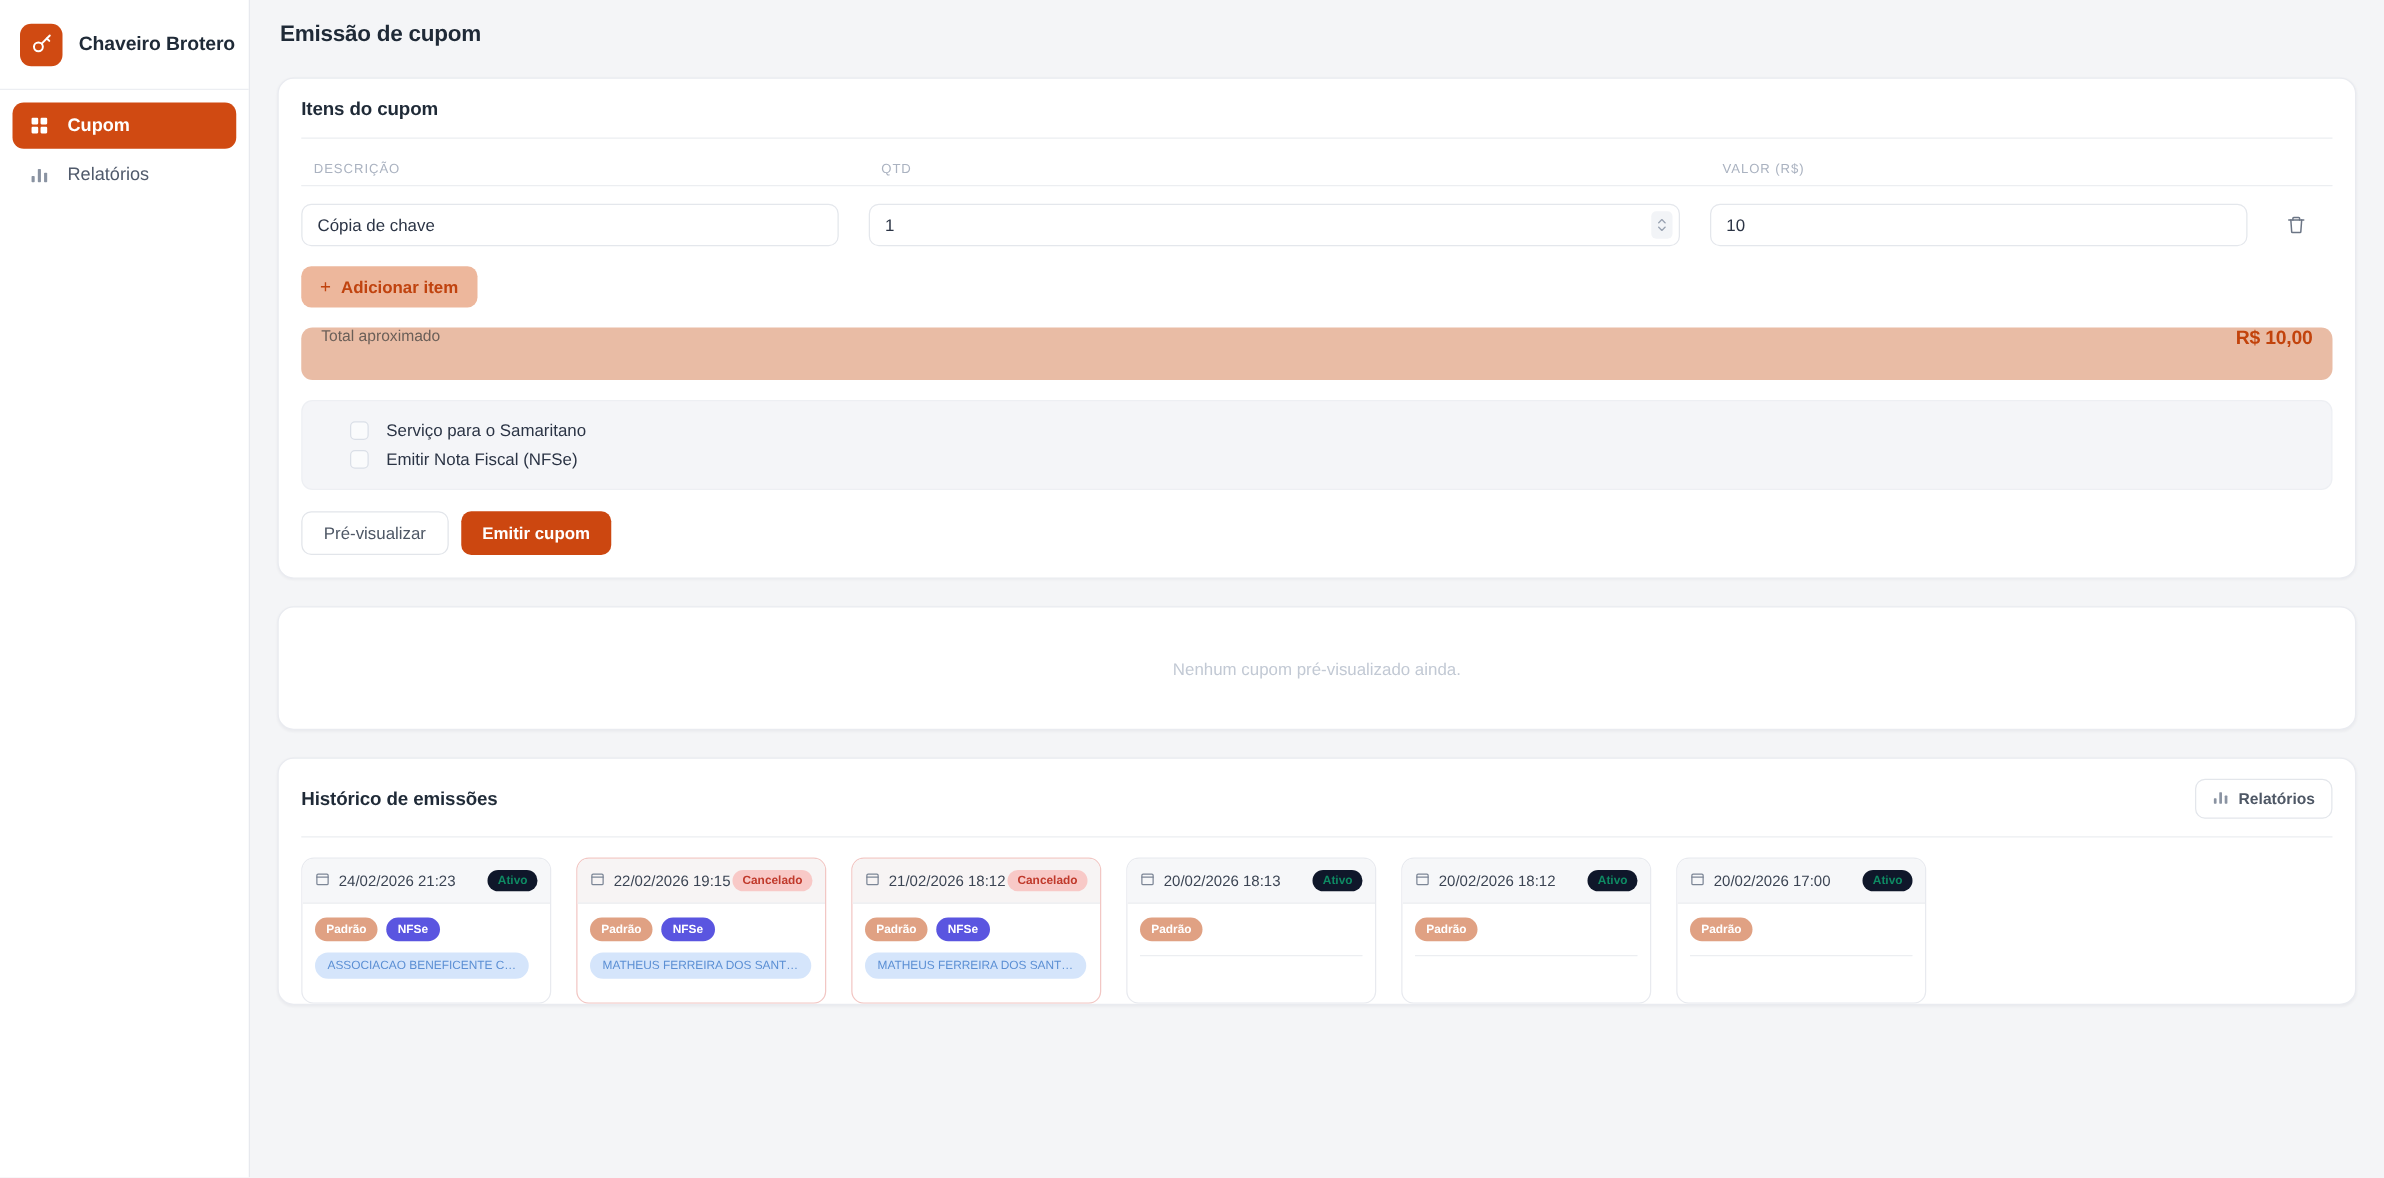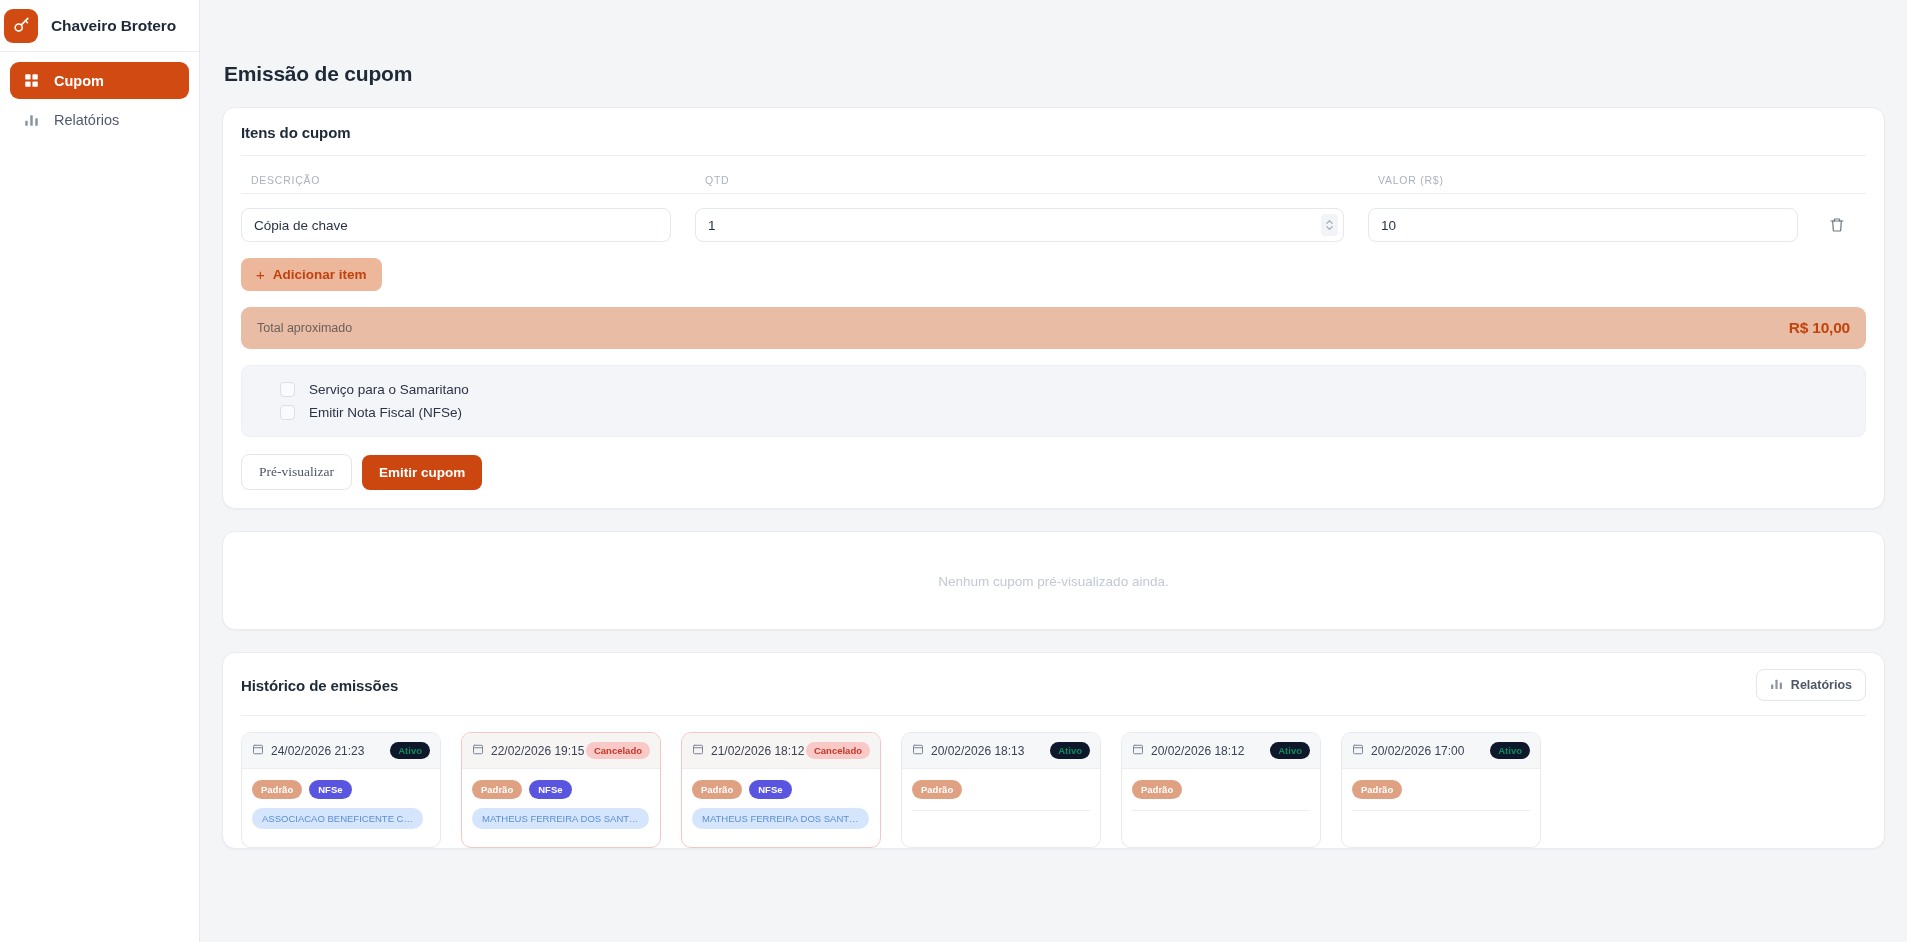--- a/index.html
+++ b/index.html
@@ -15,23 +15,23 @@
 
   
   .sidebar {
     width: 200px; flex: 0 0 200px;
     background: #ffffff;
     border-right: 1px solid #e7e9ee;
     display: flex; flex-direction: column;
   }
   .brand {
     display: flex; align-items: center; gap: 13px;
-    padding: 17px 4px;
+    padding: 17px 16px;
     border-bottom: 1px solid #eceef2;
-    height: 52px;
+    height: 72px;
   }
   .brand-logo {
     width: 34px; height: 34px; flex: 0 0 34px;
     background: #d04a12;
     border-radius: 9px;
     display: flex; align-items: center; justify-content: center;
     color: #fff;
   }
   .brand-name {
     font-size: 15.5px; font-weight: 700; letter-spacing: -0.1px; color: #1f2a37;
@@ -53,25 +53,24 @@
 
   
   .main {
     flex: 1 1 auto;
     height: 942px;
     overflow: hidden;
     background: #f4f5f7;
     padding: 0;
   }
   .page-title {
-    font-size: 21px; font-weight: 700; letter-spacing: -0.2px;
+    font-size: 18px; font-weight: 700; letter-spacing: -0.2px;
     color: #1f2a37;
     padding: 17px 0 0 24px;
     height: 62px;
-    margin-top: 45px;
   }
   .content { padding: 0 22px 0 22px; }
 
   .card {
     background: #ffffff;
     border: 1px solid #e9ebf0;
     border-radius: 13px;
     box-shadow: 0 1px 2px rgba(16,24,40,0.04);
     margin-bottom: 22px;
   }
@@ -152,21 +151,21 @@
     font-family: "Liberation Sans", sans-serif;
     cursor: pointer;
   }
   .add-item-btn .plus { font-size: 15px; font-weight: 400; line-height: 1; }
 
   .total-bar {
     margin-top: 16px;
     background: #e9bca5;
     border-radius: 9px;
     height: 42px;
-    display: flex; align-items: center; justify-content: space-between;
+    display: flex; justify-content: space-between;
     padding: 0 16px;
   }
   .total-label { font-size: 12.5px; color: #6b5f58; }
   .total-value { font-size: 15.5px; font-weight: 700; color: #c2430c; letter-spacing: -0.2px; }
 
   .options-box {
     margin-top: 16px;
     background: #f4f5f8;
     border: 1px solid #edeff3;
     border-radius: 9px;
@@ -183,21 +182,21 @@
   .form-actions {
     margin-top: 17px;
     display: flex; gap: 10px; align-items: center;
   }
   .btn-secondary {
     background: #ffffff;
     border: 1px solid #e2e5ea;
     border-radius: 8px;
     padding: 9px 17px;
     font-size: 13.5px; color: #4e5765;
-    font-family: Liberation Serif, serif;
+    font-family: Liberation Sans, sans-serif;
     cursor: pointer;
   }
   .btn-primary {
     background: #cc4710;
     border: none;
     border-radius: 8px;
     padding: 10px 17px;
     font-size: 13.5px; font-weight: 700; color: #ffffff;
     font-family: "Liberation Sans", sans-serif;
     cursor: pointer;

